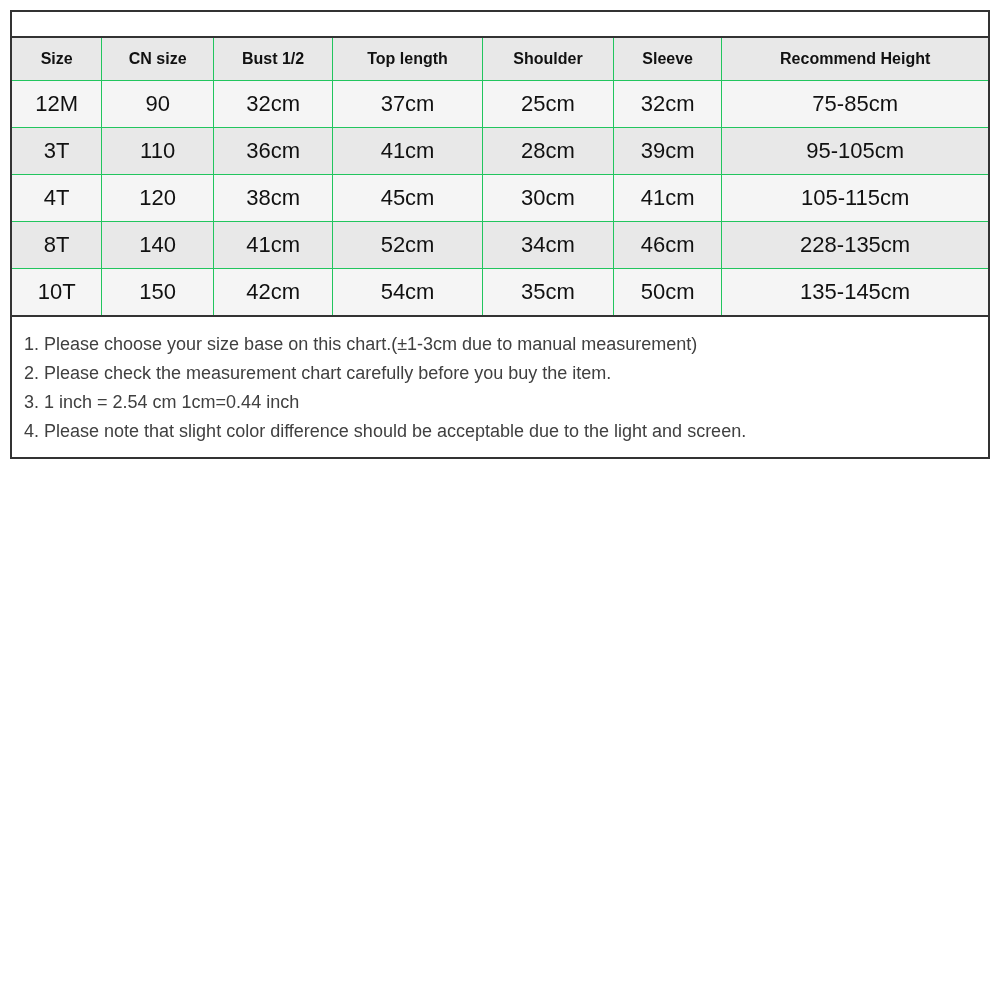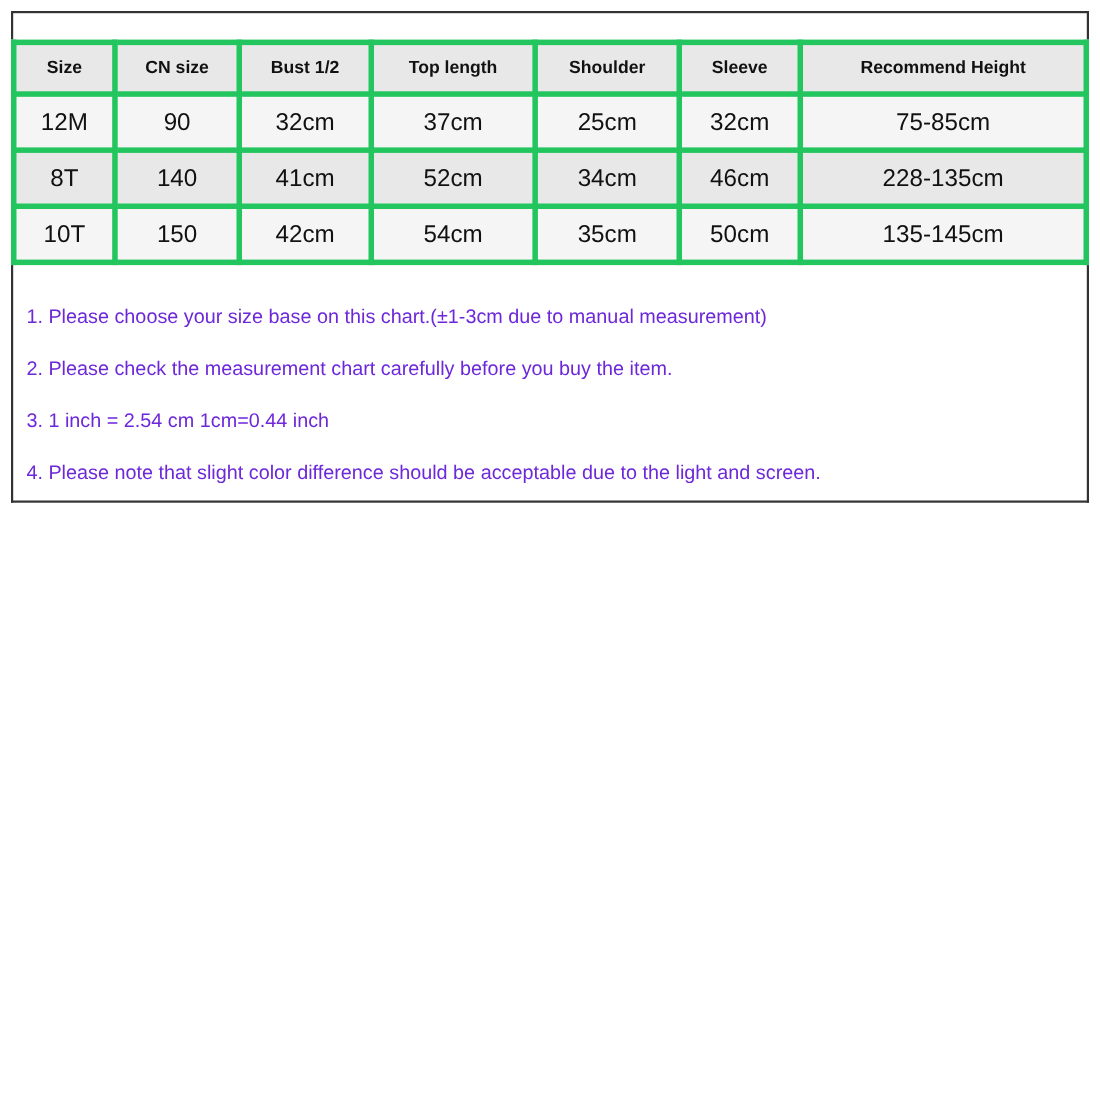--- a/index.html
+++ b/index.html
@@ -26,21 +26,21 @@
       font-size: 32px;
       font-weight: bold;
       color: #111;
     }
     table {
       width: 100%;
       border-collapse: collapse;
       border: 2px solid #333;
     }
     th, td {
-      border: 5px solid #22c55e;
+      border: 1px solid #22c55e;
       padding: 10px 5px;
       text-align: center;
       font-size: 17px;
       color: #111;
     }
     thead tr {
       background: #e8e8e8;
     }
     thead th {
       font-weight: bold;
@@ -56,24 +56,23 @@
     tbody td {
       font-size: 22px;
     }
     .notes-section {
       border: 2px solid #333;
       border-top: none;
       padding: 14px 12px 10px 12px;
     }
     .note-item {
       font-size: 18px;
-      color: #6d28d9;
+      color: #404040;
       line-height: 1.5;
       margin-bottom: 2px;
-      margin-top: 20px;
     }
   </style>
 </head>
 <body>
 
 <div class="container">
   <div class="title-section">
     <span class="title"></span>
   </div>
 
@@ -93,20 +92,38 @@
     <tr>
           <td>12M</td>
           <td>90</td>
           <td>32cm</td>
           <td>37cm</td>
           <td>25cm</td>
           <td>32cm</td>
           <td>75-85cm</td>
         </tr>
         <tr>
+          <td>3T</td>
+          <td>110</td>
+          <td>36cm</td>
+          <td>41cm</td>
+          <td>28cm</td>
+          <td>39cm</td>
+          <td>95-105cm</td>
+        </tr>
+        <tr>
+          <td>4T</td>
+          <td>120</td>
+          <td>38cm</td>
+          <td>45cm</td>
+          <td>30cm</td>
+          <td>41cm</td>
+          <td>105-115cm</td>
+        </tr>
+        <tr>
           <td>8T</td>
           <td>140</td>
           <td>41cm</td>
           <td>52cm</td>
           <td>34cm</td>
           <td>46cm</td>
           <td>228-135cm</td>
         </tr>
         <tr>
           <td>10T</td>

